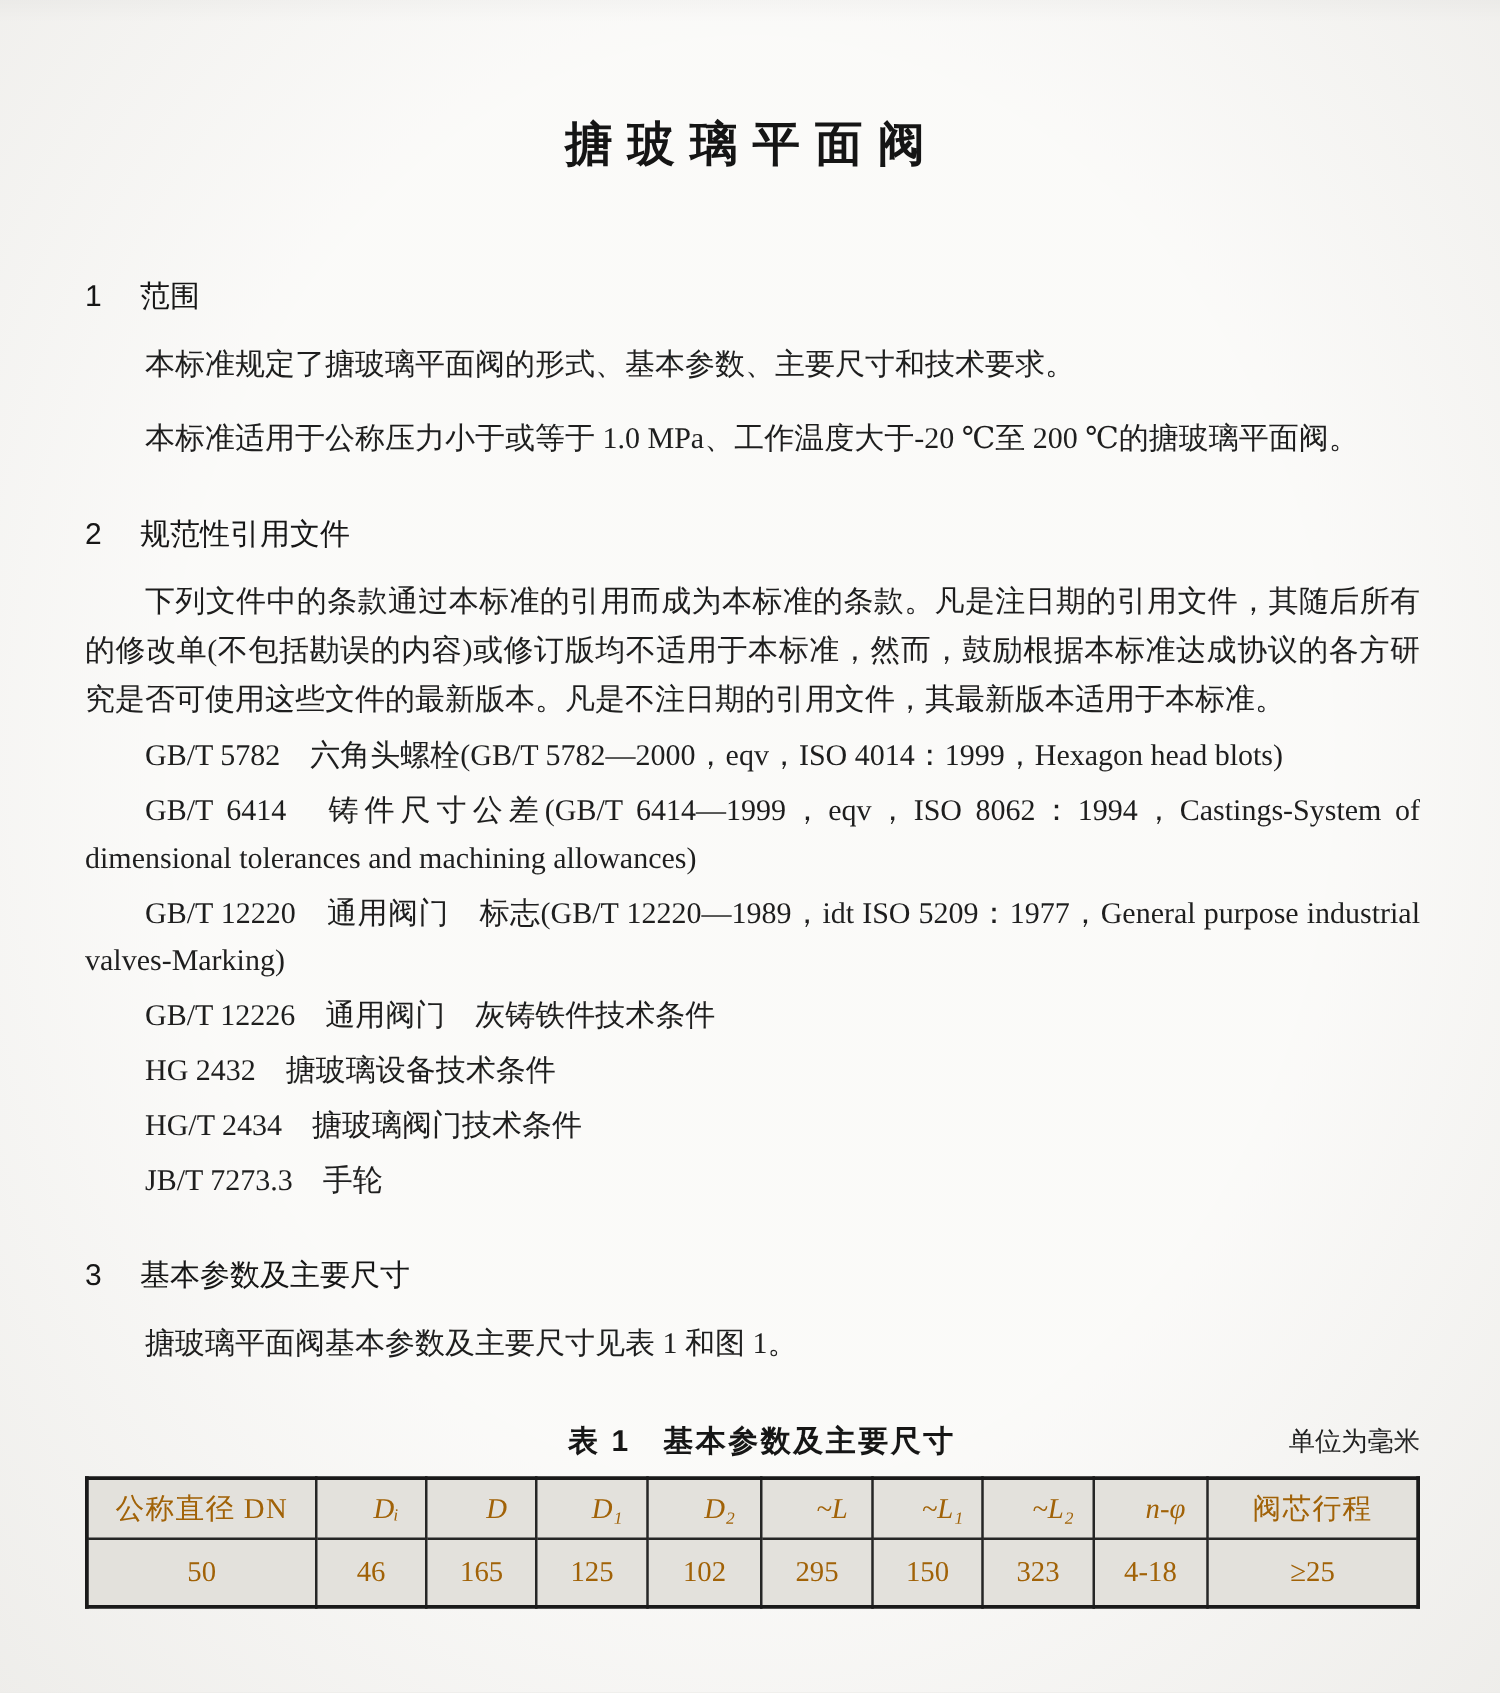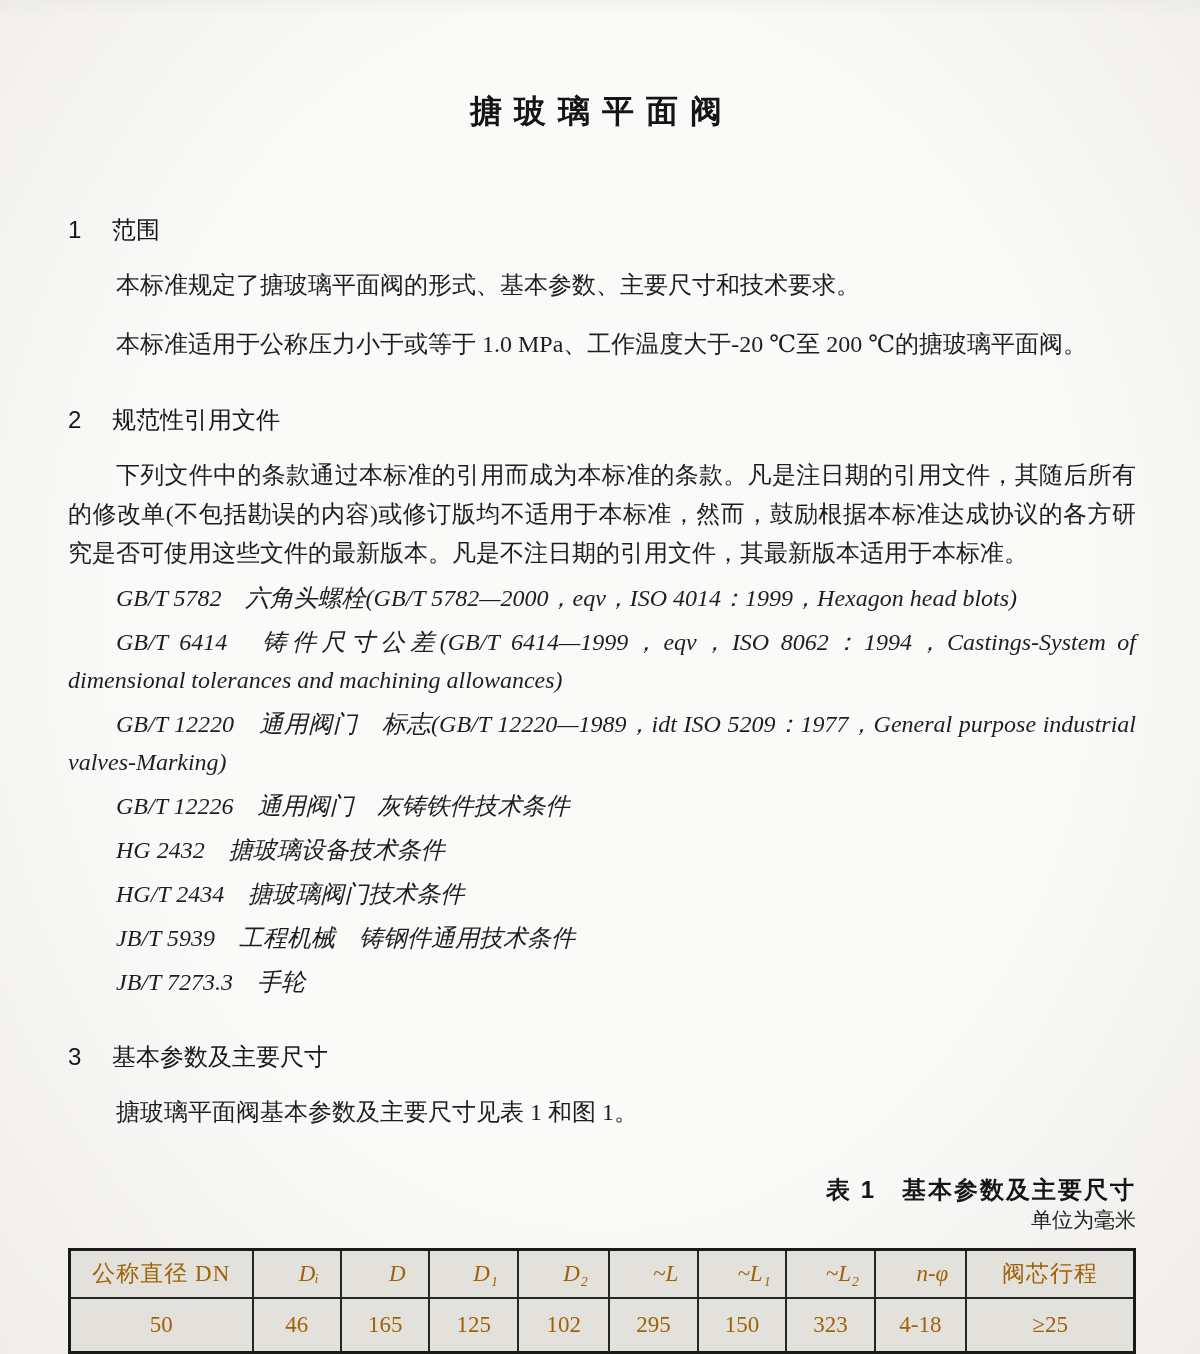--- a/index.html
+++ b/index.html
@@ -19,52 +19,52 @@
   .doc-number {
     text-align: right;
     font-family: "Liberation Sans", "DejaVu Sans", sans-serif;
     font-weight: bold; font-size: 24px; letter-spacing: 1px; color: #141414;
   }
 
   .doc-title {
     margin-top: 64px;
     text-align: center;
     font-family: "Liberation Sans", "DejaVu Sans", sans-serif;
-    font-weight: bold; font-size: 32px; letter-spacing: 12px; color: #151515;
+    font-weight: bold; font-size: 38px; letter-spacing: 12px; color: #151515;
   }
 
   .sec-heading {
     margin-top: 80px;
     font-family: "Liberation Sans", "DejaVu Sans", sans-serif;
     font-weight: normal; font-size: 24px; color: #161616;
   }
   .sec-heading .sec-num { display: inline-block; min-width: 44px; }
   .sec-heading.tight { margin-top: 40px; }
 
   .para {
     margin-top: 20px;
     font-size: 24px; line-height: 39px;
     text-align: justify;
     text-indent: 2em;
     color: #1e1e1e;
   }
   .para.first { margin-top: 20px; }
 
-  .ref-list { margin-top: 2px; font-style: italic; }
+  .ref-list { margin-top: 2px; }
   .ref-item {
     font-size: 24px; line-height: 38px;
     text-align: justify;
     text-indent: 2em;
     margin-top: 6px;
     color: #1e1e1e;
   }
 
   .table-caption-row {
     margin-top: 42px;
-    display: flex; align-items: flex-end; flex-direction: column;
+    display: flex; align-items: flex-end;
   }
   .table-caption {
     flex: 1 1 auto; text-align: center; padding-left: 120px;
     font-family: "Liberation Sans", "DejaVu Sans", sans-serif;
     font-weight: bold; font-size: 24px; letter-spacing: 2px; color: #161616;
   }
   .unit-note {
     flex: 0 0 auto; font-size: 21px; color: #222; padding-bottom: 2px;
   }
 
@@ -104,21 +104,20 @@
   </div>
   <p class="para first">下列文件中的条款通过本标准的引用而成为本标准的条款。凡是注日期的引用文件，其随后所有的修改单(不包括勘误的内容)或修订版均不适用于本标准，然而，鼓励根据本标准达成协议的各方研究是否可使用这些文件的最新版本。凡是不注日期的引用文件，其最新版本适用于本标准。</p>
 
   <div class="ref-list">
     <p class="ref-item">GB/T 5782　六角头螺栓(GB/T 5782—2000，eqv，ISO 4014：1999，Hexagon head blots)</p>
     <p class="ref-item">GB/T 6414　铸件尺寸公差(GB/T 6414—1999，eqv，ISO 8062：1994，Castings-System of dimensional tolerances and machining allowances)</p>
     <p class="ref-item">GB/T 12220　通用阀门　标志(GB/T 12220—1989，idt ISO 5209：1977，General purpose industrial valves-Marking)</p>
     <p class="ref-item">GB/T 12226　通用阀门　灰铸铁件技术条件</p>
     <p class="ref-item">HG 2432　搪玻璃设备技术条件</p>
     <p class="ref-item">HG/T 2434　搪玻璃阀门技术条件</p>
-    <p class="ref-item">JB/T 5939　工程机械　铸钢件通用技术条件</p>
     <p class="ref-item">JB/T 7273.3　手轮</p>
   </div>
 
   <div class="sec-heading tight">
     <span class="sec-num">3</span><span>基本参数及主要尺寸</span>
   </div>
   <p class="para first">搪玻璃平面阀基本参数及主要尺寸见表 1 和图 1。</p>
 
   <div class="table-caption-row">
     <div class="table-caption">表 1　基本参数及主要尺寸</div>

